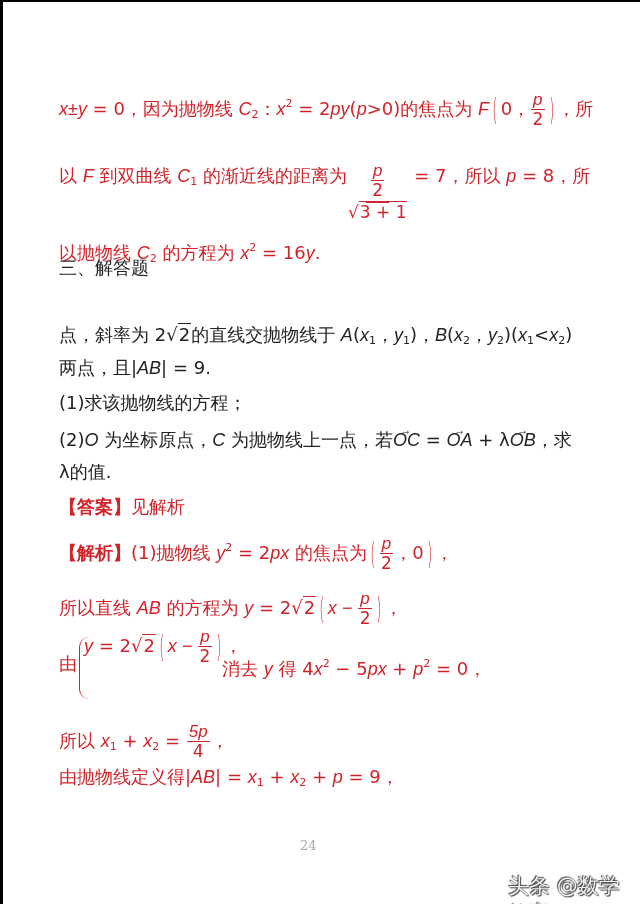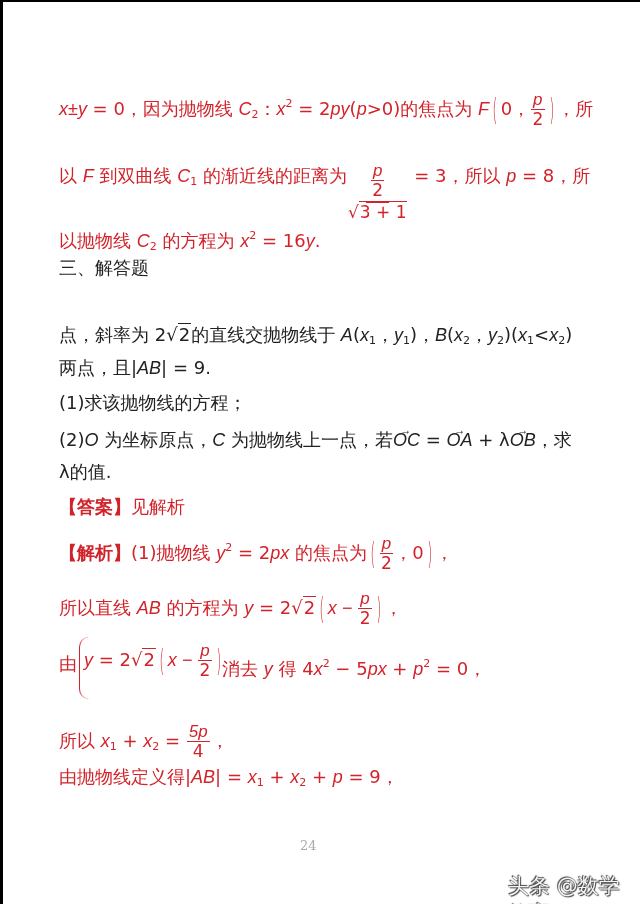--- a/index.html
+++ b/index.html
@@ -65,24 +65,24 @@
       </span><span class="paren-big">)</span><span>，所</span>
   </div>
 
   <div class="line red" style="top:162px;">
     <span>以 </span><i class="v">F</i><span> 到双曲线 </span><i class="v">C</i><span class="sub">1</span><span> 的渐近线的距离为</span><span class="frac" style="vertical-align:-4px;">
         <span class="num" style="border-bottom-width:2px;padding:0 4px 2px;"><span class="frac">
             <i class="v num">p</i>
             <span class="den">2</span>
           </span></span>
         <span class="den"><span class="sqrt">√<span class="rad">3 + 1</span></span></span>
-      </span><span> = 3，所以 </span><i class="v">p</i><span> = 8，所</span>
+      </span><span> = 7，所以 </span><i class="v">p</i><span> = 8，所</span>
   </div>
 
-  <div class="line red" style="top:224px;">
+  <div class="line red" style="top:236px;">
     <span>以抛物线 </span><i class="v">C</i><span class="sub">2</span><span> 的方程为 </span><i class="v">x</i><span class="sup">2</span><span> = 16</span><i class="v">y</i><span>.</span>
   </div>
 
   <div class="line blk" style="top:256px;">三、解答题</div>
 
   <div class="line blk" style="top:323px;">
     <span>点，斜率为 2</span><span class="sqrt">√<span class="rad">2</span></span><span>的直线交抛物线于 </span><i class="v">A</i><span>(</span><i class="v">x</i><span class="sub">1</span><span>，</span><i class="v">y</i><span class="sub">1</span><span>)，</span><i class="v">B</i><span>(</span><i class="v">x</i><span class="sub">2</span><span>，</span><i class="v">y</i><span class="sub">2</span><span>)(</span><i class="v">x</i><span class="sub">1</span><span>&lt;</span><i class="v">x</i><span class="sub">2</span><span>)</span>
   </div>
   <div class="line blk" style="top:356px;">
     <span>两点，且|</span><i class="v">AB</i><span>| = 9.</span>
@@ -106,21 +106,21 @@
 
   <div class="line red" style="top:590px;">
     <span>所以直线 </span><i class="v">AB</i><span> 的方程为 </span><i class="v">y</i><span> = 2</span><span class="sqrt">√<span class="rad">2</span></span><span class="paren-big">(</span><i class="v">x − </i><span class="frac">
         <i class="v num">p</i>
         <span class="den">2</span>
       </span><span class="paren-big">)</span><span>，</span>
   </div>
 
   <div class="brace-box"></div>
   <div class="line red" style="top:652px;">由</div>
-  <div class="line red" style="top:642px; left:84px;">
+  <div class="line red" style="top:628px; left:84px;">
     <i class="v">y</i><span> = 2</span><span class="sqrt">√<span class="rad">2</span></span><span class="paren-big">(</span><i class="v">x − </i><span class="frac">
         <i class="v num">p</i>
         <span class="den">2</span>
       </span><span class="paren-big">)</span><span>，</span>
   </div>
   <div class="line red" style="top:652px; left:222px;">
     <span>消去 </span><i class="v">y</i><span> 得 4</span><i class="v">x</i><span class="sup">2</span><span> − 5</span><i class="v">px</i><span> + </span><i class="v">p</i><span class="sup">2</span><span> = 0，</span>
   </div>
 
   <div class="line red" style="top:723px;">

